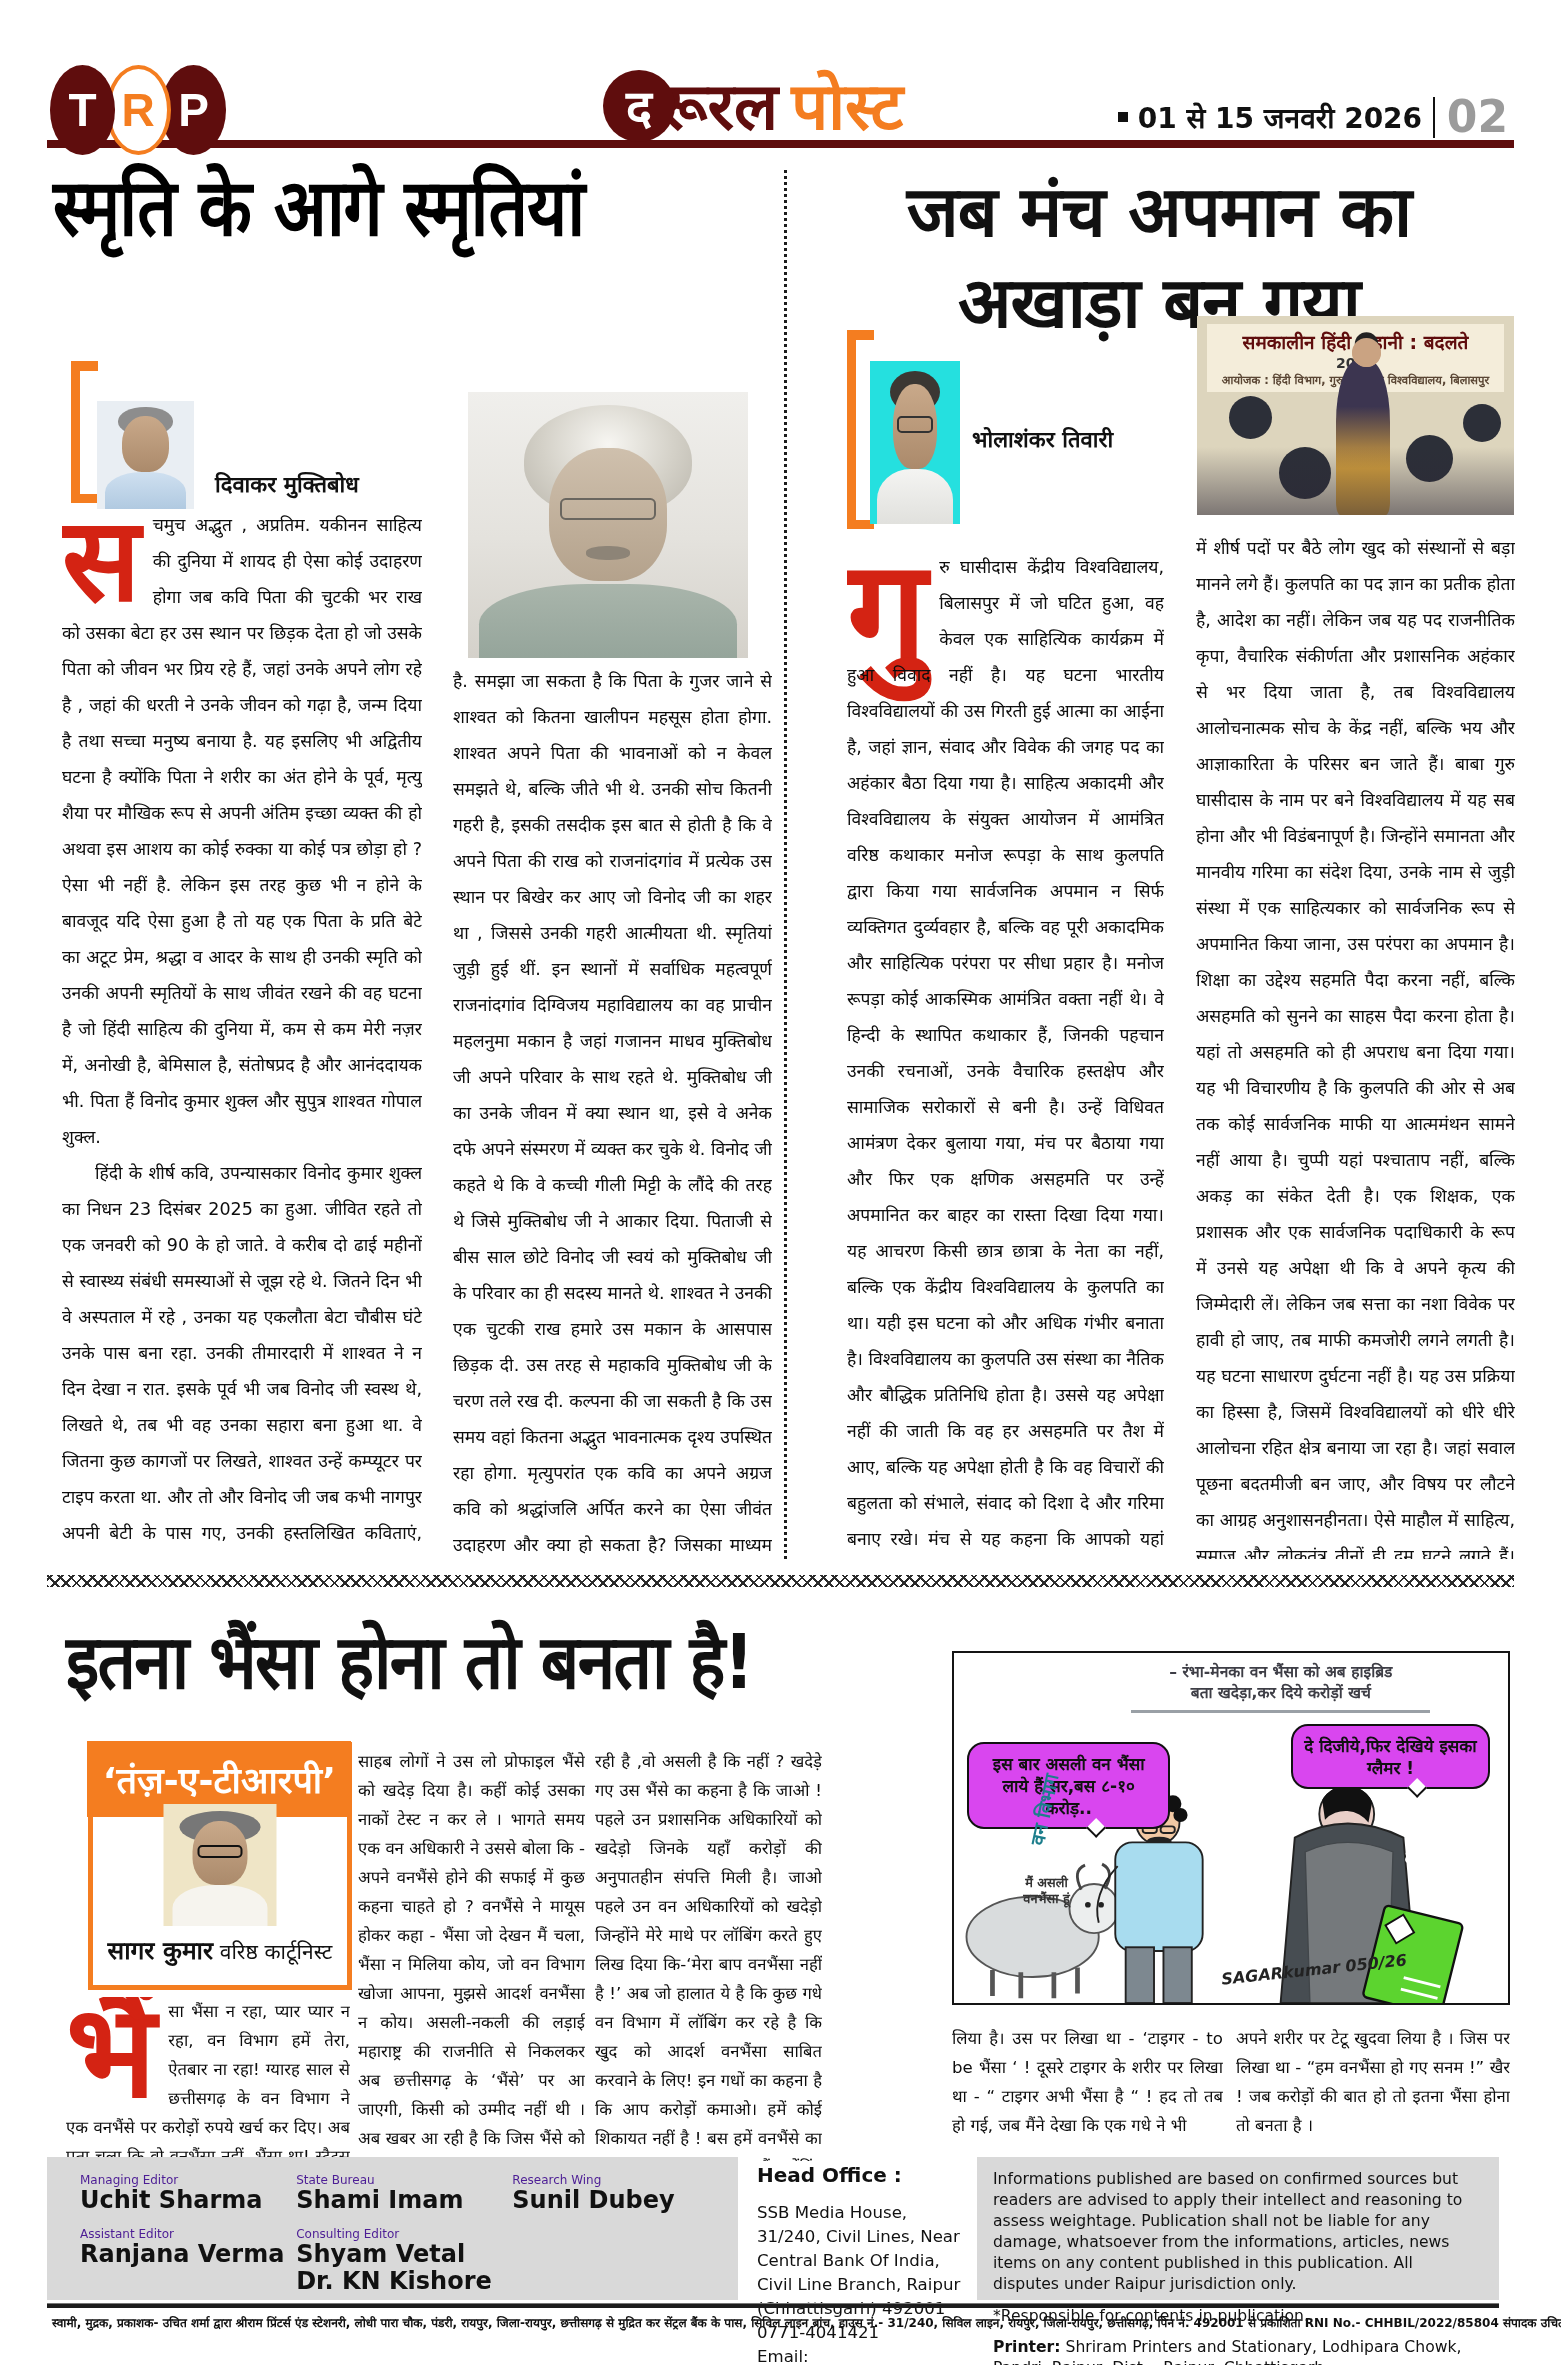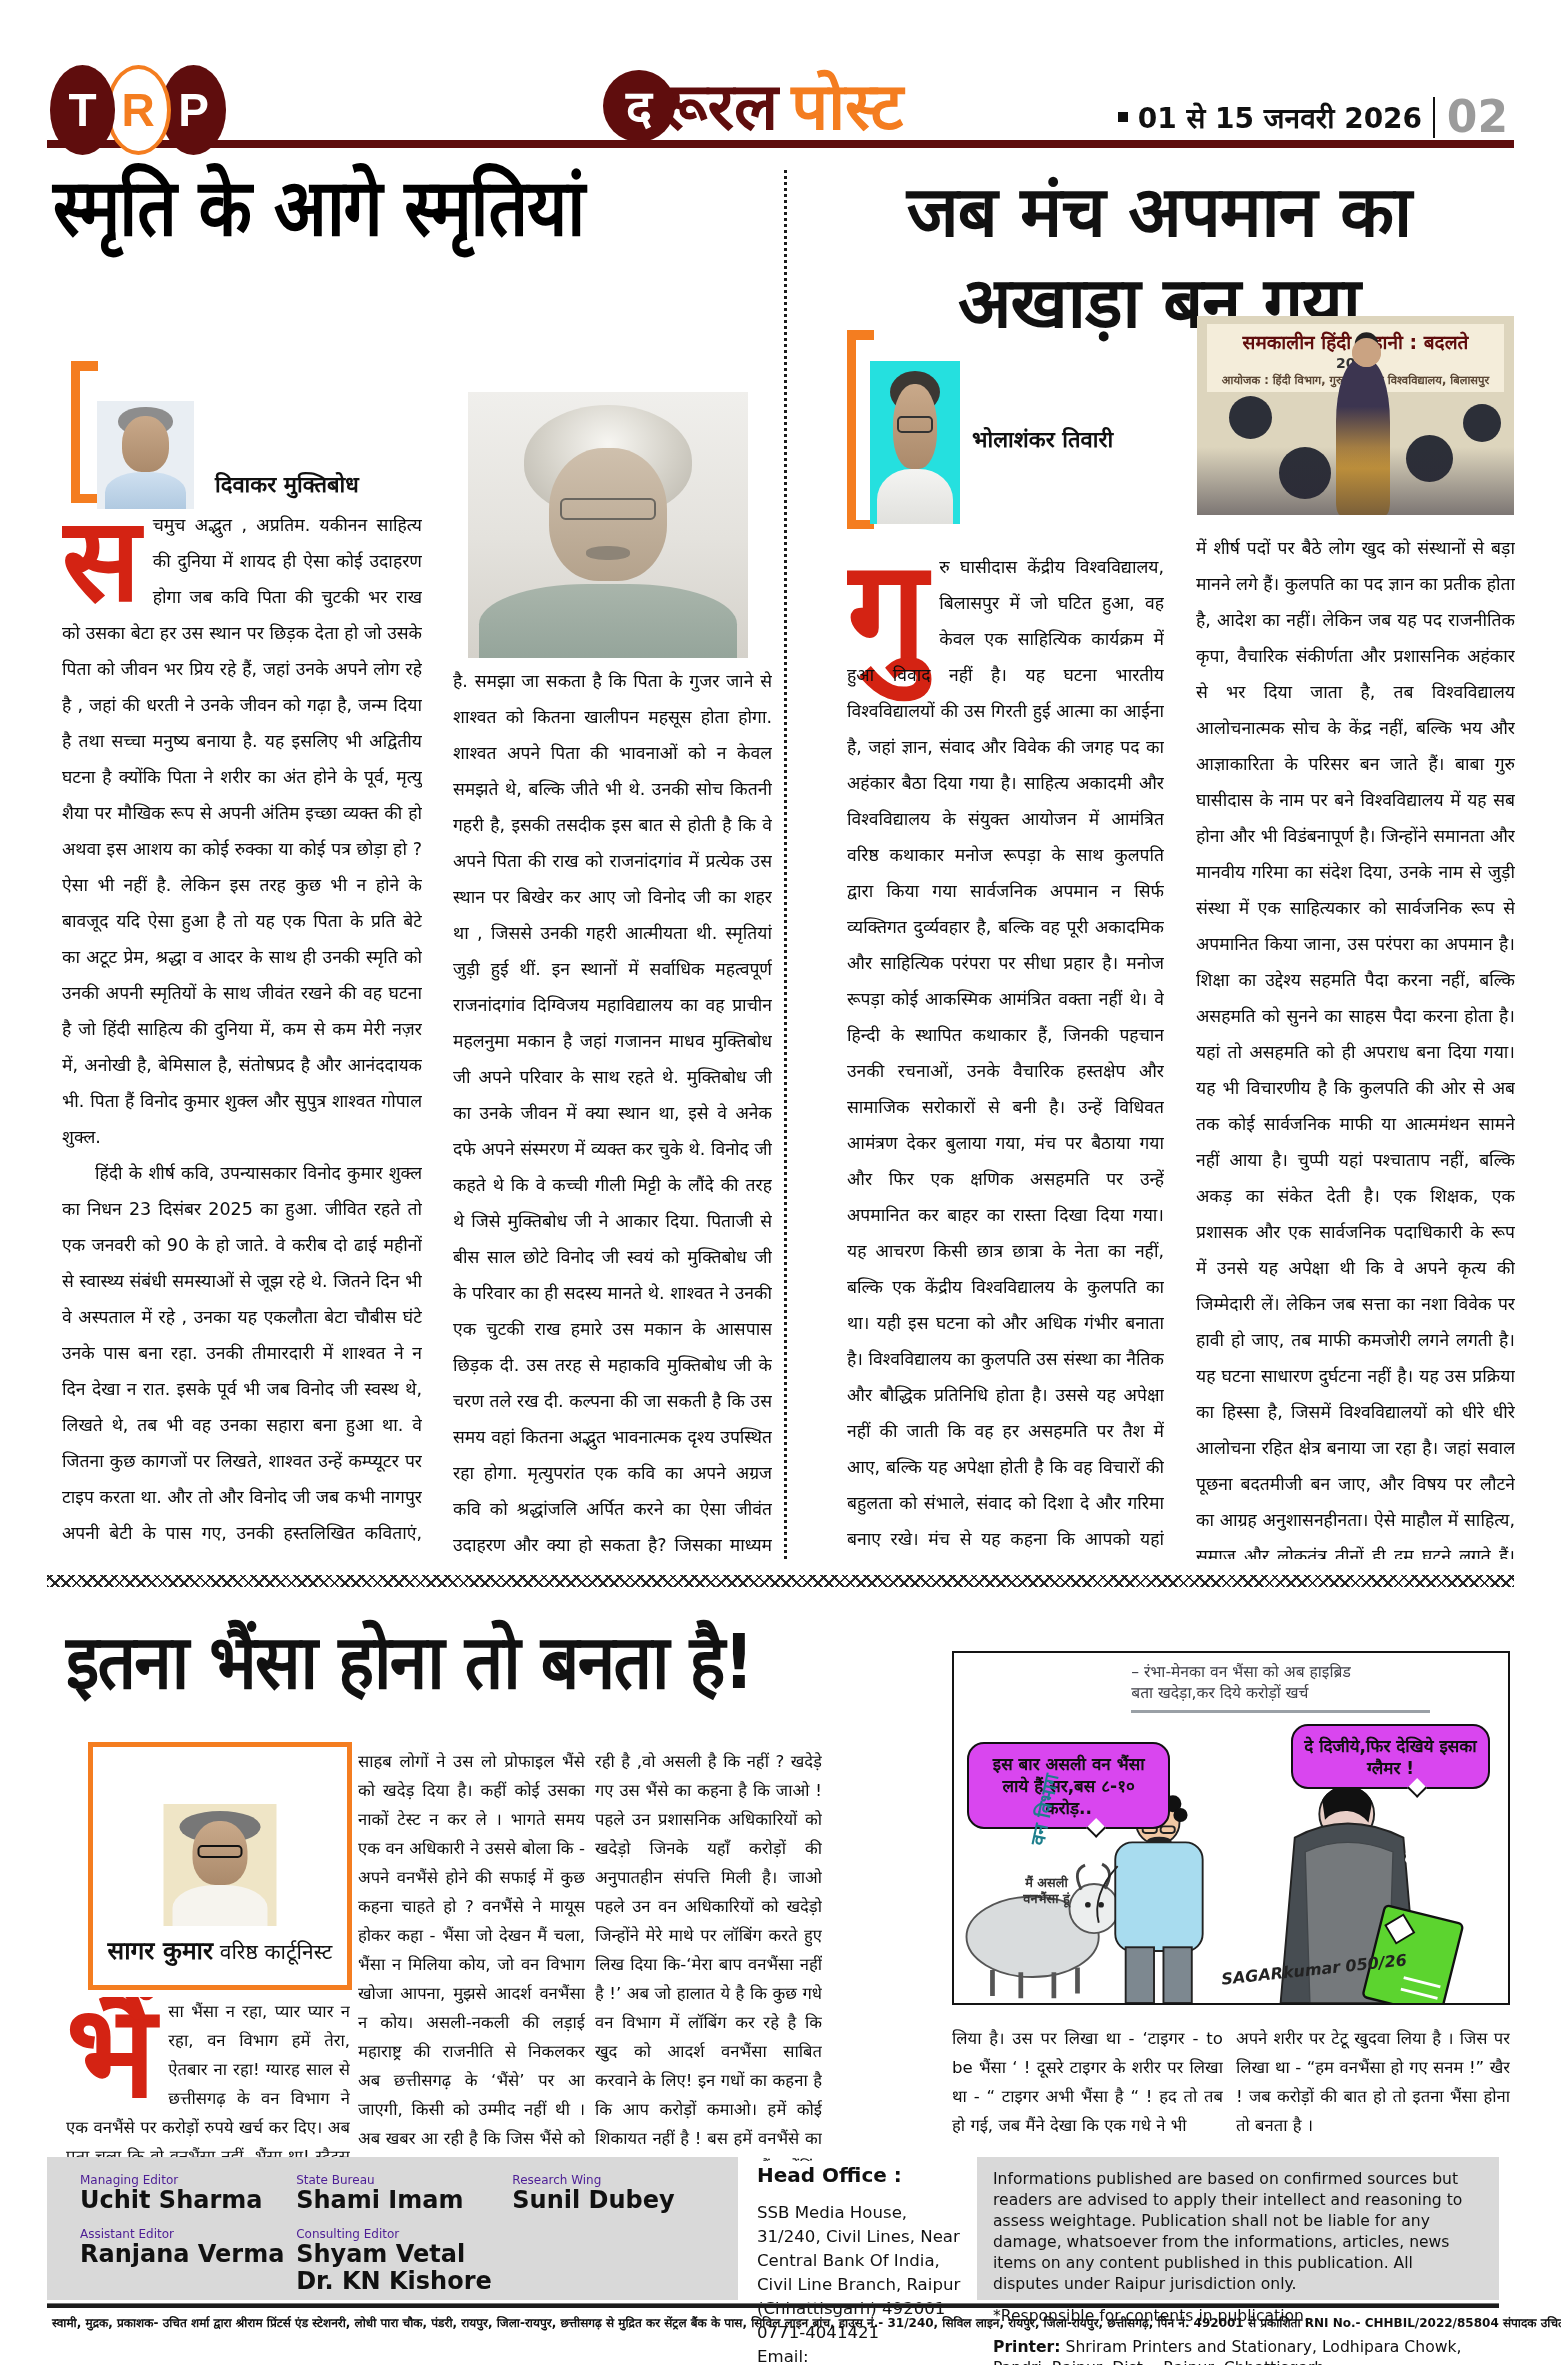--- a/index.html
+++ b/index.html
@@ -101,21 +101,21 @@
   .tanz-byline b{font-size:24.6px}
   .b-text{font-size:16.6px;line-height:29px;text-align:justify;color:#0c0c0c;overflow:hidden;position:absolute}
   .b-intro{left:66px;top:1997px;width:284px;height:163px}
   .bcolA{left:358px;top:1747px;width:227px;height:414px}
   .bcolB{left:595px;top:1747px;width:227px;height:414px}
   .bcolC{left:952px;top:2024px;width:271px;height:137px}
   .bcolD{left:1236px;top:2024px;width:274px;height:137px}
 
   
   .cartoon{position:absolute;left:952px;top:1651px;width:558px;height:354px;border:2.4px solid #141414;background:#fff;overflow:hidden}
-  .c-caption{position:absolute;left:32%;top:8.5px;width:54%;font-weight:normal;font-size:15.6px;
+  .c-caption{position:absolute;left:32%;top:8.5px;width:54%;text-align:center;font-weight:bold;font-size:15.6px;
              color:#3e3e46;line-height:1.35;border-bottom:3.8px solid #9aa0a6;padding-bottom:6.6px}
   .bubble{position:absolute;border:2.4px solid #111;border-radius:17px;background:#d946ef;font-weight:bold;font-size:17px;
           text-align:center;padding:8.5px 10.4px;line-height:1.3;z-index:4}
   .bub-l{left:13.2px;top:89px;width:203px}
   .bub-r{left:337px;top:71px;width:199px}
   .bubble::after{content:"";position:absolute;width:12.3px;height:12.3px;background:#fff;border-right:2.4px solid #111;
                  border-bottom:2.4px solid #111;bottom:-8.5px;left:60%;transform:rotate(45deg)}
   .c-art{position:absolute;left:0;bottom:0;width:100%;height:222px}
   .c-label{position:absolute;font-weight:bold;z-index:5}
   .lbl-dept{left:70px;top:189px;color:#1d7e8c;font-size:19px;transform:rotate(-78deg);transform-origin:0 0}
@@ -225,20 +225,21 @@
   </div>
   <div class="body-text rcol2">
     <p>में शीर्ष पदों पर बैठे लोग खुद को संस्थानों से बड़ा मानने लगे हैं। कुलपति का पद ज्ञान का प्रतीक होता है, आदेश का नहीं। लेकिन जब यह पद राजनीतिक कृपा, वैचारिक संकीर्णता और प्रशासनिक अहंकार से भर दिया जाता है, तब विश्वविद्यालय आलोचनात्मक सोच के केंद्र नहीं, बल्कि भय और आज्ञाकारिता के परिसर बन जाते हैं। बाबा गुरु घासीदास के नाम पर बने विश्वविद्यालय में यह सब होना और भी विडंबनापूर्ण है। जिन्होंने समानता और मानवीय गरिमा का संदेश दिया, उनके नाम से जुड़ी संस्था में एक साहित्यकार को सार्वजनिक रूप से अपमानित किया जाना, उस परंपरा का अपमान है। शिक्षा का उद्देश्य सहमति पैदा करना नहीं, बल्कि असहमति को सुनने का साहस पैदा करना होता है। यहां तो असहमति को ही अपराध बना दिया गया। यह भी विचारणीय है कि कुलपति की ओर से अब तक कोई सार्वजनिक माफी या आत्ममंथन सामने नहीं आया है। चुप्पी यहां पश्चाताप नहीं, बल्कि अकड़ का संकेत देती है। एक शिक्षक, एक प्रशासक और एक सार्वजनिक पदाधिकारी के रूप में उनसे यह अपेक्षा थी कि वे अपने कृत्य की जिम्मेदारी लें। लेकिन जब सत्ता का नशा विवेक पर हावी हो जाए, तब माफी कमजोरी लगने लगती है। यह घटना साधारण दुर्घटना नहीं है। यह उस प्रक्रिया का हिस्सा है, जिसमें विश्वविद्यालयों को धीरे धीरे आलोचना रहित क्षेत्र बनाया जा रहा है। जहां सवाल पूछना बदतमीजी बन जाए, और विषय पर लौटने का आग्रह अनुशासनहीनता। ऐसे माहौल में साहित्य, समाज और लोकतंत्र तीनों ही दम घुटने लगते हैं। मनोज रूपड़ा अपने अपमान के बावजूद गरिमा के साथ वहां से चले गए। उन्होंने न शोर मचाया, न मंच को अखाड़ा बनाया। यही उनकी असली ताकत है। लेकिन सवाल यह है कि क्या बाकी लोगों की चुप्पी भी इसी गरिमामयी श्रेणी में आती है? गलत का तत्काल विरोध ही समाज की नैतिक रीढ़ को बचाता है। जब वह रीढ़ झुक जाती है, तब अपमान सामान्य हो जाता है। आज जरूरत इस बात की है कि यह घटना केवल सोशल मीडिया की नाराजगी बनकर न रह जाए। साहित्यकारों, शिक्षकों और बुद्धिजीवियों को सामूहिक रूप से यह स्पष्ट करना होगा कि विश्वविद्यालय किसी व्यक्ति की जागीर नहीं हैं। सम्मान किसी पद का नहीं, विचार और व्यक्तित्व का होता है। यदि आज मनोज रूपड़ा के साथ हुए अपमान पर चुप्पी साध ली गई, तो कल यह चुप्पी हर उस आवाज को निगल लेगी जो सवाल पूछने का साहस करती है। कुर्सियां बदलती रहती हैं। साहित्य और विचार टिके रहते हैं। यही इस पूरे प्रसंग का सबसे बड़ा सच है।</p>
   </div>
 
   <div class="zigzag"></div>
 
   <div class="hl-bottom">इतना भैंसा होना तो बनता है!</div>
 
   <div class="tanz">
+    <div class="tanz-head">‘तंज़-ए-टीआरपी’</div>
     <div class="tanz-photo a-photo">
       <div class="a-hair" style="background:#777;left:14%;width:72%"></div>
       <div class="a-head"></div>
       <div class="a-glasses" style="border-color:#111"></div>
       <div class="a-body" style="background:#f6f4ee"></div>
     </div>
     <div class="tanz-byline">
       <b>सागर कुमार</b><span> वरिष्ठ कार्टूनिस्ट</span>
     </div>
   </div>

